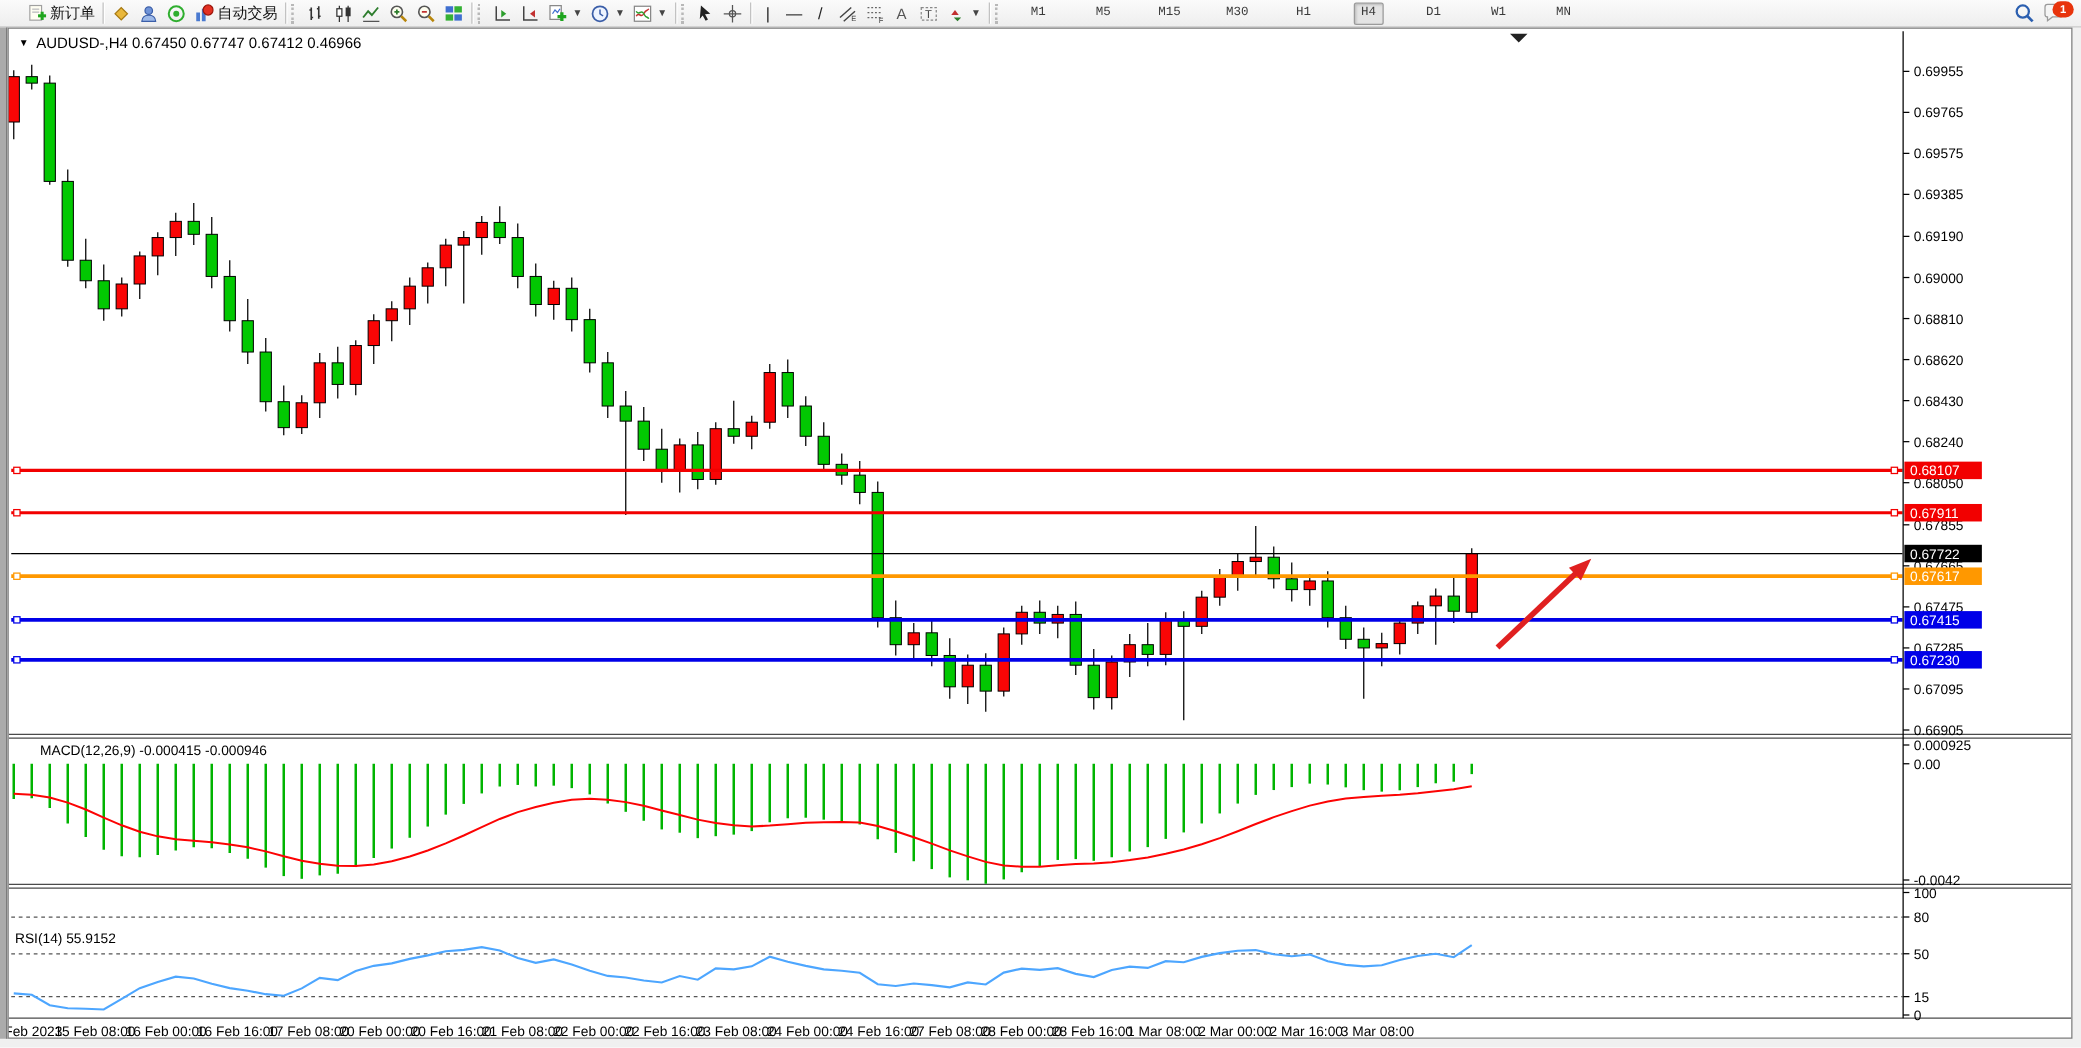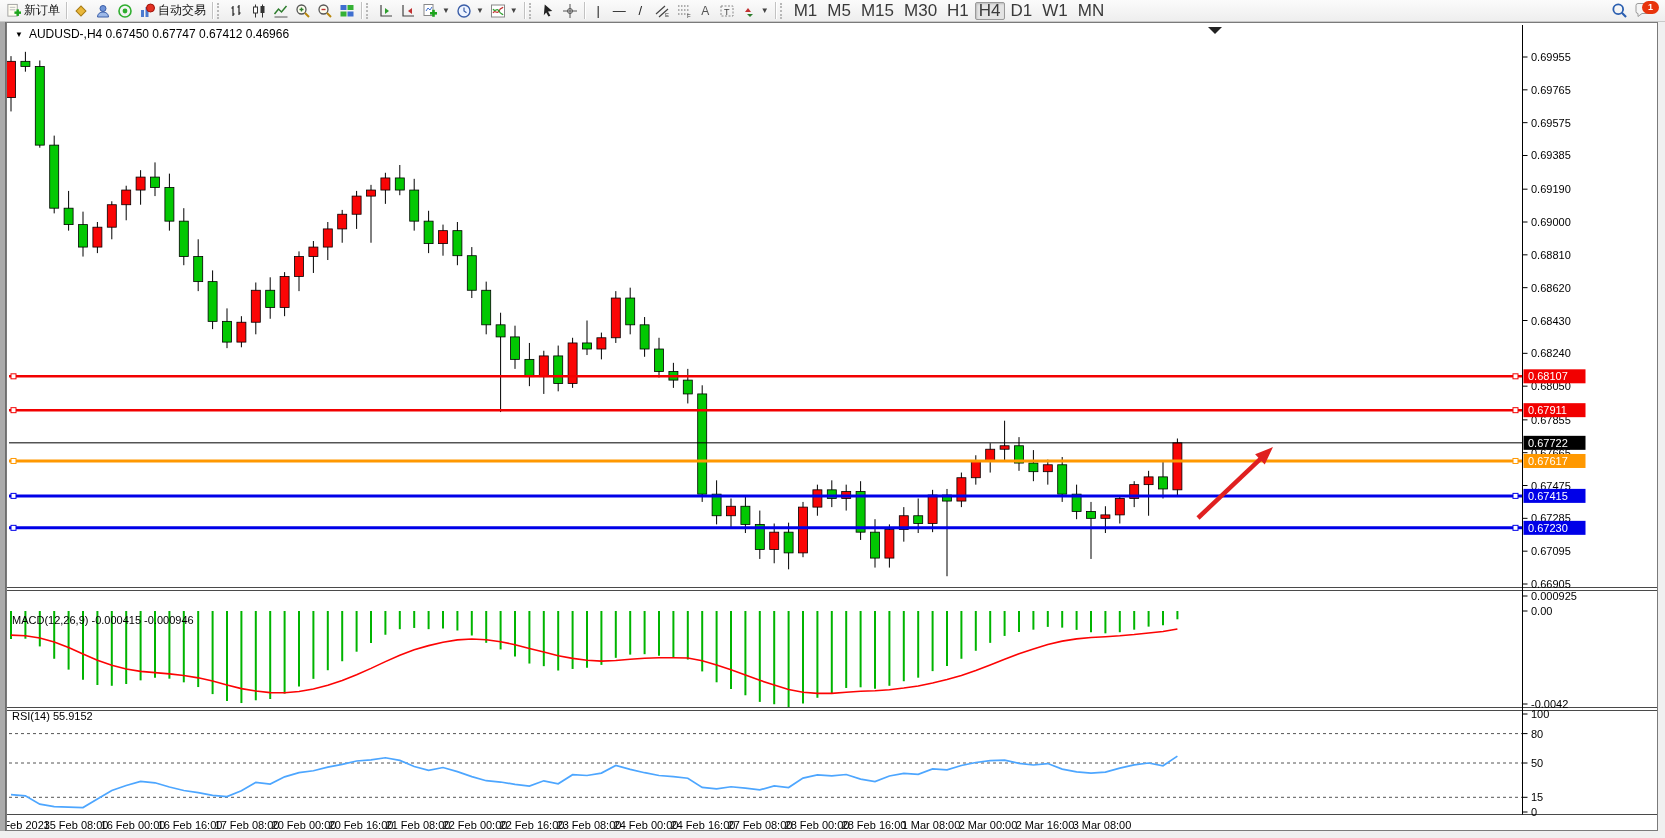--- a/index.html
+++ b/index.html
@@ -7,37 +7,37 @@
     width:1665px;height:838px;overflow:hidden;position:relative;
     background:#f0f0f0;
     font-family:"Liberation Sans","DejaVu Sans",sans-serif;
     -webkit-font-smoothing:antialiased;
   }
   
   .toolbar{
     position:absolute;top:0;left:0;width:1665px;height:22px;
     background:linear-gradient(#fbfbfb,#eeeeee);
     border-bottom:1px solid #c9c9c9;
-    display:flex;align-items:center;padding-left:3px;box-sizing:border-box;
+    display:flex;align-items:center;padding-left:19px;box-sizing:border-box;
     font-size:12px;color:#222;white-space:nowrap;
   }
   .tb-btn{
     height:20px;min-width:21px;display:flex;align-items:center;justify-content:center;
     padding:0 2px;border:1px solid transparent;border-radius:2px;box-sizing:border-box;
     gap:3px;flex:0 0 auto;
   }
   .tb-label{font-size:12px;color:#111;}
   .sep{width:1px;height:17px;background:#c2c2c2;box-shadow:1px 0 0 #ffffff;margin:0 3px;flex:0 0 auto;}
   .grip{width:4px;height:16px;border-left:2px dotted #b8b8b8;margin:0 3px 0 1px;flex:0 0 auto;}
   .caret{font-size:8px;color:#444;margin-left:1px;}
   .glyph{font-size:13px;line-height:1;}
   .tf-btn{
-    height:18px;min-width:24px;padding:0 3px;margin:0 1px;border:1px solid transparent;
+    height:18px;min-width:24px;padding:0 3px;margin:0 14px;border:1px solid transparent;
     display:flex;align-items:center;justify-content:center;
-    font-size:17px;color:#3a3a3a;border-radius:2px;box-sizing:border-box;flex:0 0 auto;
+    font-size:10px;color:#3a3a3a;border-radius:2px;box-sizing:border-box;flex:0 0 auto;font-family:Liberation Mono, monospace;
   }
   .tf-btn.active{border:1px solid #9a9a9a;background:#e4e4e4;box-shadow:inset 1px 1px 2px rgba(0,0,0,.18);}
   .tb-right{margin-left:auto;display:flex;align-items:center;margin-right:10px;}
   .chat-wrap{position:relative;}
   .noti-badge{
     position:absolute;top:-1px;right:-5px;min-width:13px;height:13px;border-radius:8px;
     background:#e8340c;color:#fff;font-size:9px;font-weight:bold;
     display:flex;align-items:center;justify-content:center;padding:0 2px;
   }
   
@@ -46,22 +46,22 @@
   .chart-window{
     position:absolute;left:6px;top:22px;width:1652px;height:809px;
     background:#ffffff;border:1px solid #7a7a7a;box-sizing:border-box;
   }
   .chart-title-row{
     position:absolute;left:8px;top:4px;display:flex;align-items:center;gap:6px;
     font-size:12px;color:#000;z-index:5;
   }
   .title-collapse{font-size:8px;color:#000;}
   .ind-label{position:absolute;left:5px;font-size:11px;color:#000;z-index:5;}
-  #macd-label{top:591px;}
-  #rsi-label{top:687px;}
+  #macd-label{top:572px;margin-left:20px;}
+  #rsi-label{top:722px;}
   svg#chart{position:absolute;left:0;top:0;z-index:1;}
   svg text{font-family:"Liberation Sans","DejaVu Sans",sans-serif;}
 </style>
 </head>
 <body>
 
 <div class="toolbar">
   <div class="tb-btn">
     <svg width="15" height="15" viewBox="0 0 16 16">
       <rect x="2" y="1.5" width="10" height="12.5" fill="#fffef2" stroke="#a0a0a0"></rect>

